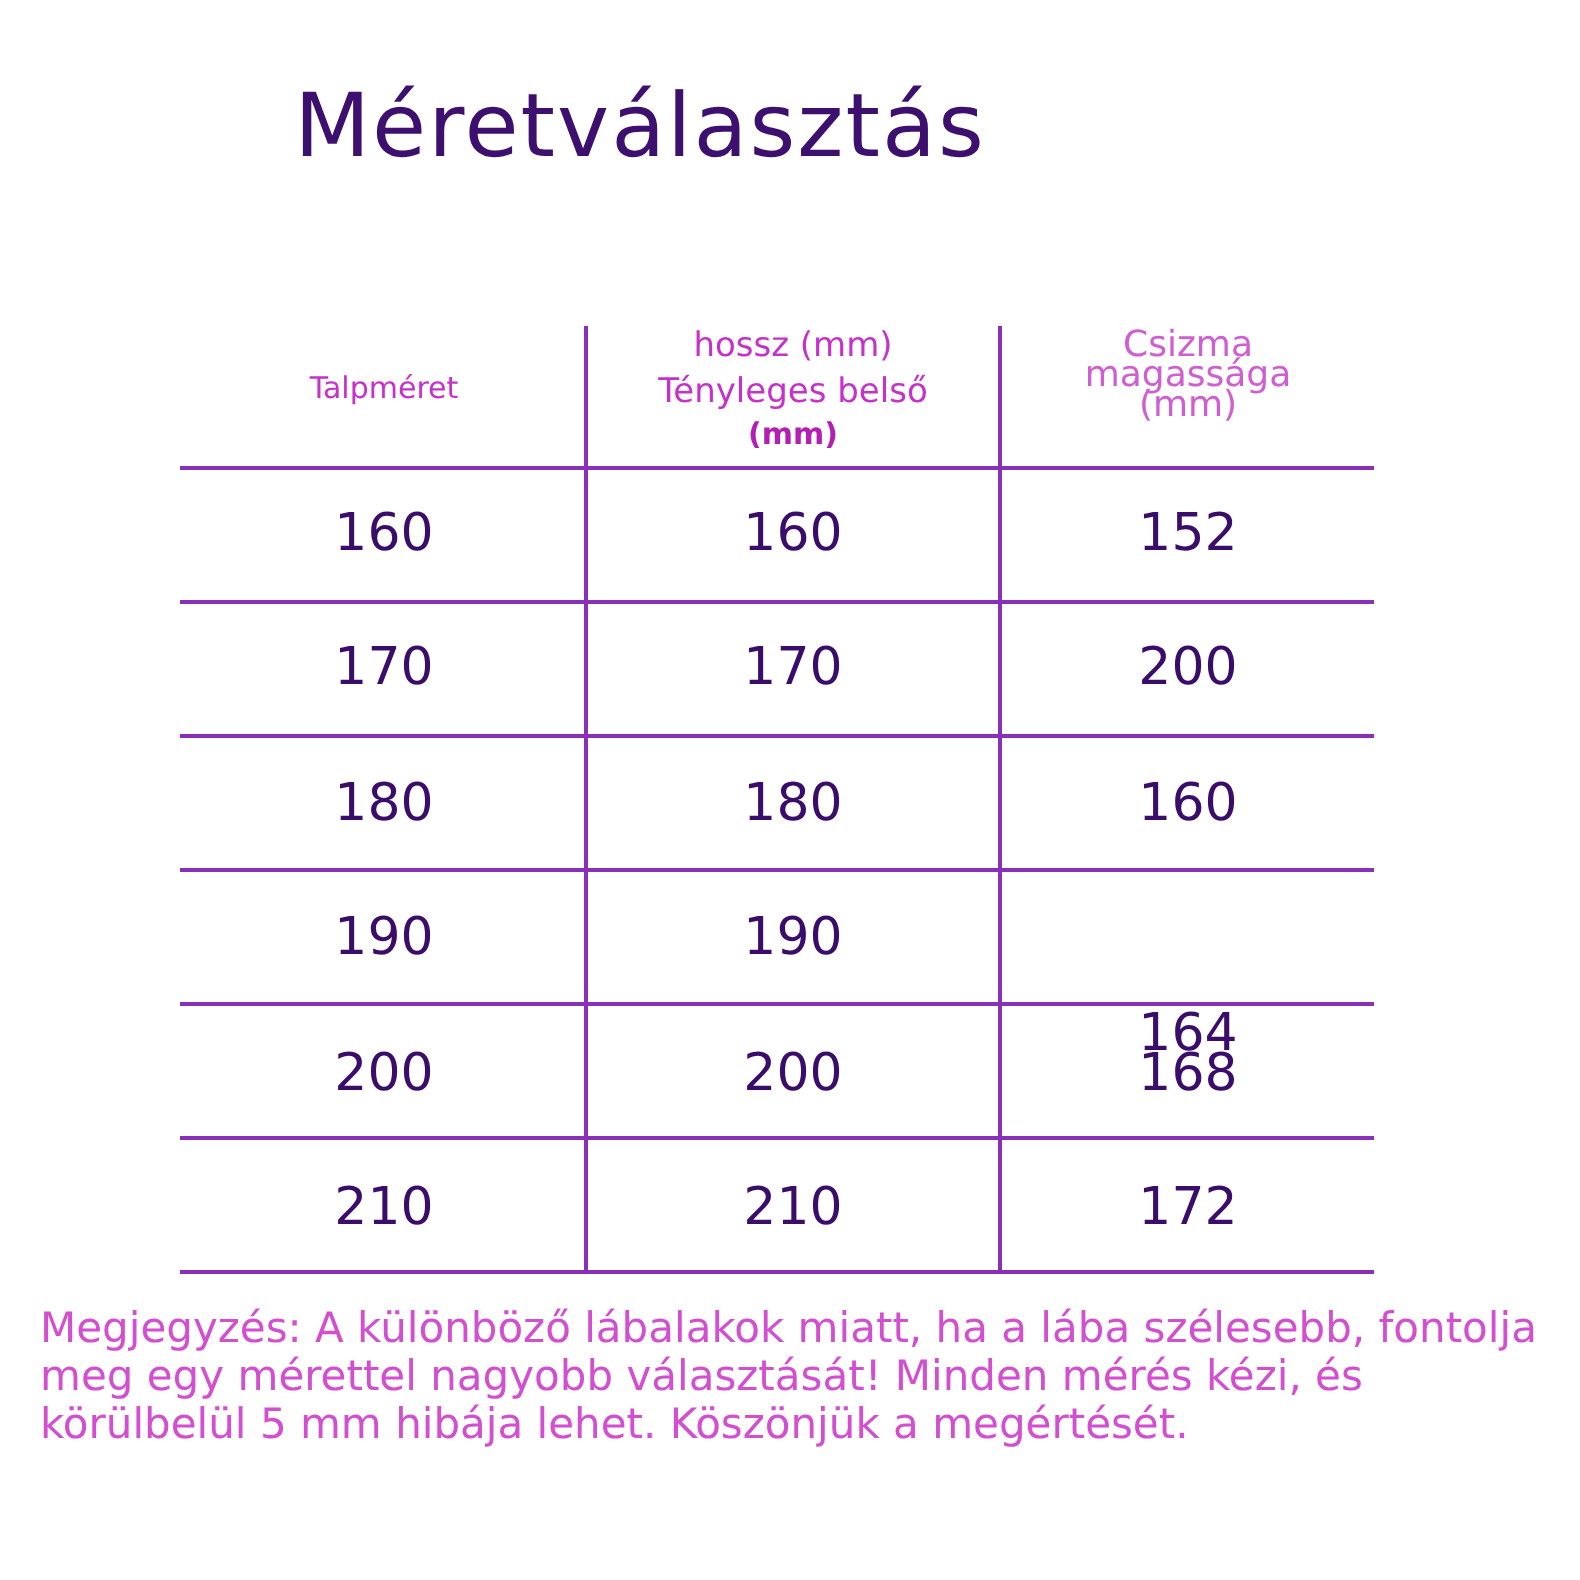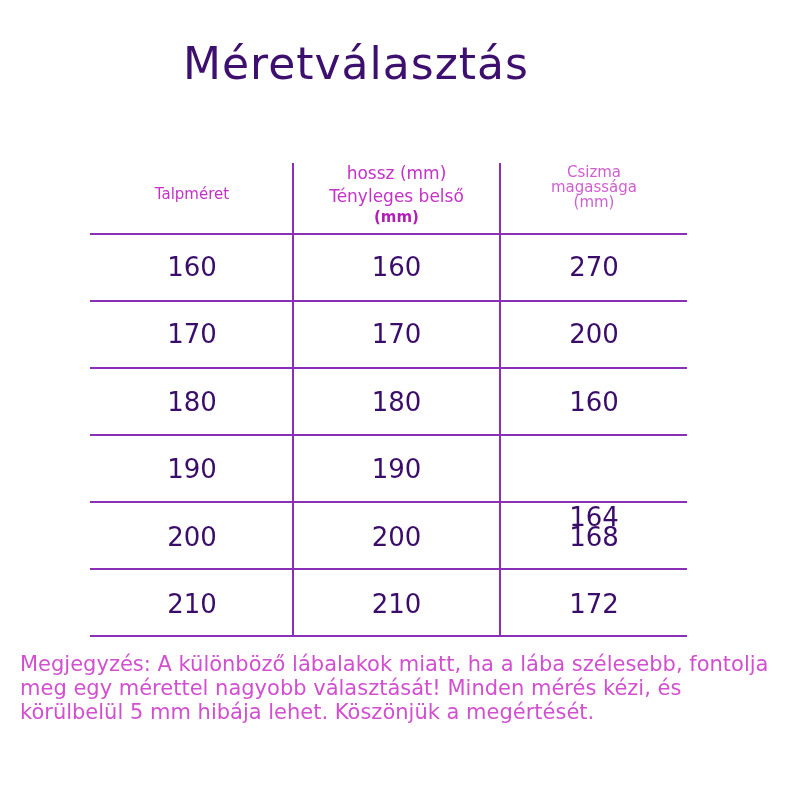--- a/index.html
+++ b/index.html
@@ -2,29 +2,29 @@
 <html><head>
 <meta charset="utf-8">
 <style>
   html, body { margin: 0; padding: 0; }
   body {
     width: 790px; height: 790px; background: #ffffff; position: relative; overflow: hidden;
     font-family: "DejaVu Sans", sans-serif;
   }
   .title {
     position: absolute; left: 0; width: 640px; top: 38px; text-align: center;
-    font-size: 44px; color: #3d0f6e; letter-spacing: 1px; margin-left: 36px;
+    font-size: 44px; color: #3d0f6e; letter-spacing: 1px;
   }
   .vline { position: absolute; width: 2px; background: #8a2fb8; top: 163px; height: 473px; }
   .hline { position: absolute; left: 90px; width: 597px; height: 2px; background: #8a2fb8; }
   .hdr { position: absolute; color: #c531c9; text-align: center; }
   .hdr1 { left: 92px; width: 200px; top: 185px; font-size: 15px; }
   .hdr2 { left: 294px; width: 205px; top: 162px; font-size: 17px; line-height: 23px; }
   .hdr2 .bold { font-weight: bold; font-size: 15px; color: #b21fb3; display:block; line-height: 18px; }
-  .hdr3 { left: 501px; width: 186px; top: 165px; font-size: 15px; line-height: 15px; color: #cf5fd0; }
+  .hdr3 { left: 501px; width: 186px; top: 165px; font-size: 18px; line-height: 15px; color: #cf5fd0; }
   .cell { position: absolute; text-align: center; font-size: 26px; color: #3a0d6b; }
   .note {
     position: absolute; left: 20px; width: 750px; top: 652px; text-align: left;
     color: #d24fd0; font-size: 21px; line-height: 24px;
   }
 </style>
 </head>
 <body>
 
 <div class="title">Méretválasztás</div>
@@ -49,21 +49,21 @@
   </div>
   <div class="hdr hdr3">
     <div>Csizma</div>
     <div>magassága</div>
     <div>(mm)</div>
   </div>
 
   <div id="rows">
       <div class="cell" style="left: 92px; width: 200px; top: 252px;">160</div>
       <div class="cell" style="left: 294px; width: 205px; top: 252px;">160</div>
-      <div class="cell" style="left: 501px; width: 186px; top: 252px;">270</div>
+      <div class="cell" style="left: 501px; width: 186px; top: 252px;">152</div>
       <div class="cell" style="left: 92px; width: 200px; top: 319.4px;">170</div>
       <div class="cell" style="left: 294px; width: 205px; top: 319.4px;">170</div>
       <div class="cell" style="left: 501px; width: 186px; top: 319.4px;">200</div>
       <div class="cell" style="left: 92px; width: 200px; top: 386.8px;">180</div>
       <div class="cell" style="left: 294px; width: 205px; top: 386.8px;">180</div>
       <div class="cell" style="left: 501px; width: 186px; top: 386.8px;">160</div>
       <div class="cell" style="left: 92px; width: 200px; top: 454.2px;">190</div>
       <div class="cell" style="left: 294px; width: 205px; top: 454.2px;">190</div>
       <div class="cell" style="left: 501px; width: 186px; top: 454.2px; margin-top: 48px;">164</div>
       <div class="cell" style="left: 92px; width: 200px; top: 521.6px;">200</div>

